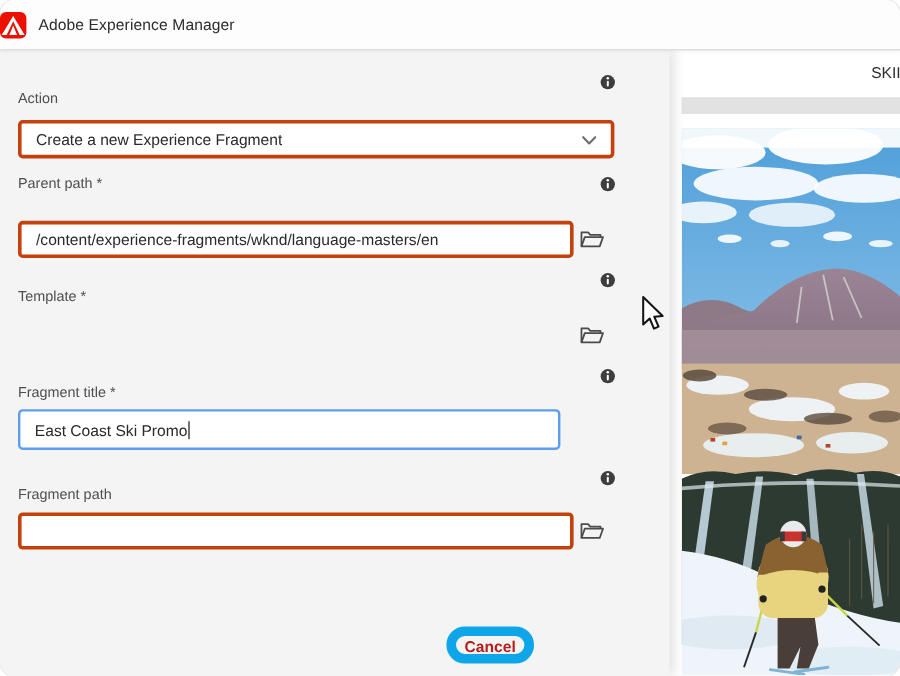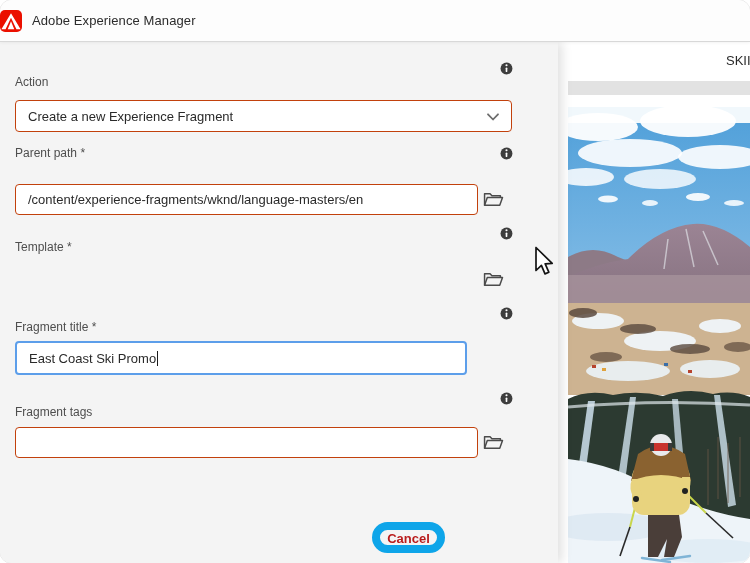--- a/index.html
+++ b/index.html
@@ -16,21 +16,21 @@
   .page-heading{position:absolute;left:168px;top:11px;font-size:13px;font-weight:500;color:#2b2b2b;white-space:nowrap;}
   .page-toolbar{position:absolute;left:10px;top:39px;width:182px;height:14px;background:#e2e2e2;}
   .page-photo{position:absolute;left:10px;top:65px;width:182px;height:456px;overflow:hidden;}
   .page-photo svg{display:block;}
 
   
   .dialog{position:absolute;left:0;top:42px;width:558px;height:521px;background:#f4f4f4;box-shadow:4px 0 10px rgba(0,0,0,.12);z-index:10;}
   .info-btn{position:absolute;left:500px;width:13px;height:13px;padding:0;border:none;background:transparent;cursor:pointer;}
   .info-btn svg{display:block;width:13px;height:13px;}
   .field-label{position:absolute;left:15px;font-size:12px;color:#4e4e4e;}
-  .control{position:absolute;left:15px;background:#fff;border:1px solid #c2410c;border-radius:4px;box-sizing:border-box;display:flex;align-items:center;padding:0 12px;font-size:13px;color:#2a2a2a;}
+  .control{position:absolute;left:15px;background:#fff;border:3px solid #c2410c;border-radius:4px;box-sizing:border-box;display:flex;align-items:center;padding:0 12px;font-size:13px;color:#2a2a2a;}
   .control .val{white-space:nowrap;overflow:hidden;}
   .dropdown{width:497px;height:32px;top:58px;justify-content:space-between;cursor:pointer;}
   .dropdown .chev{flex:0 0 auto;margin-left:8px;}
   .txt{width:463px;height:31px;}
   .txt-wide{width:452px;}
   .focused{border:2px solid #5c9eea;height:34px;}
   .caret{display:inline-block;width:1px;height:15px;background:#1a1a1a;margin-left:1px;vertical-align:-3px;}
   .folder-btn{position:absolute;left:482px;width:24px;height:20px;padding:0;border:none;background:transparent;cursor:pointer;}
   .folder-btn svg{display:block;}
 
@@ -205,21 +205,21 @@
         <span class="caret"></span>
     </div>
 
     <button class="info-btn" style="top:350px" aria-label="info">
       <svg viewBox="0 0 14 14">
           <circle cx="7" cy="7" r="6.4" fill="#3d3d3d"></circle>
           <rect x="6.1" y="5.8" width="1.8" height="5" rx=".9" fill="#fff"></rect>
           <circle cx="7" cy="3.5" r="1.15" fill="#fff"></circle>
         </svg>
     </button>
-    <div class="field-label" style="top:363px">Fragment tags</div>
+    <div class="field-label" style="top:363px">Fragment path</div>
     <div class="control txt" style="top:385px">
       <span class="val"></span>
     </div>
     <button class="folder-btn" style="top:390px" aria-label="browse">
       <svg width="22" height="19" viewBox="0 0 20 18" fill="none" stroke="#4b4b4b" stroke-width="1.4" stroke-linejoin="round">
           <path d="M2 14.5 V3.5 H7.2 L9 5.5 H17 V7.2"></path>
           <path d="M2 14.5 L4.6 7.2 H19 L16.4 14.5 Z"></path>
         </svg>
     </button>
 

